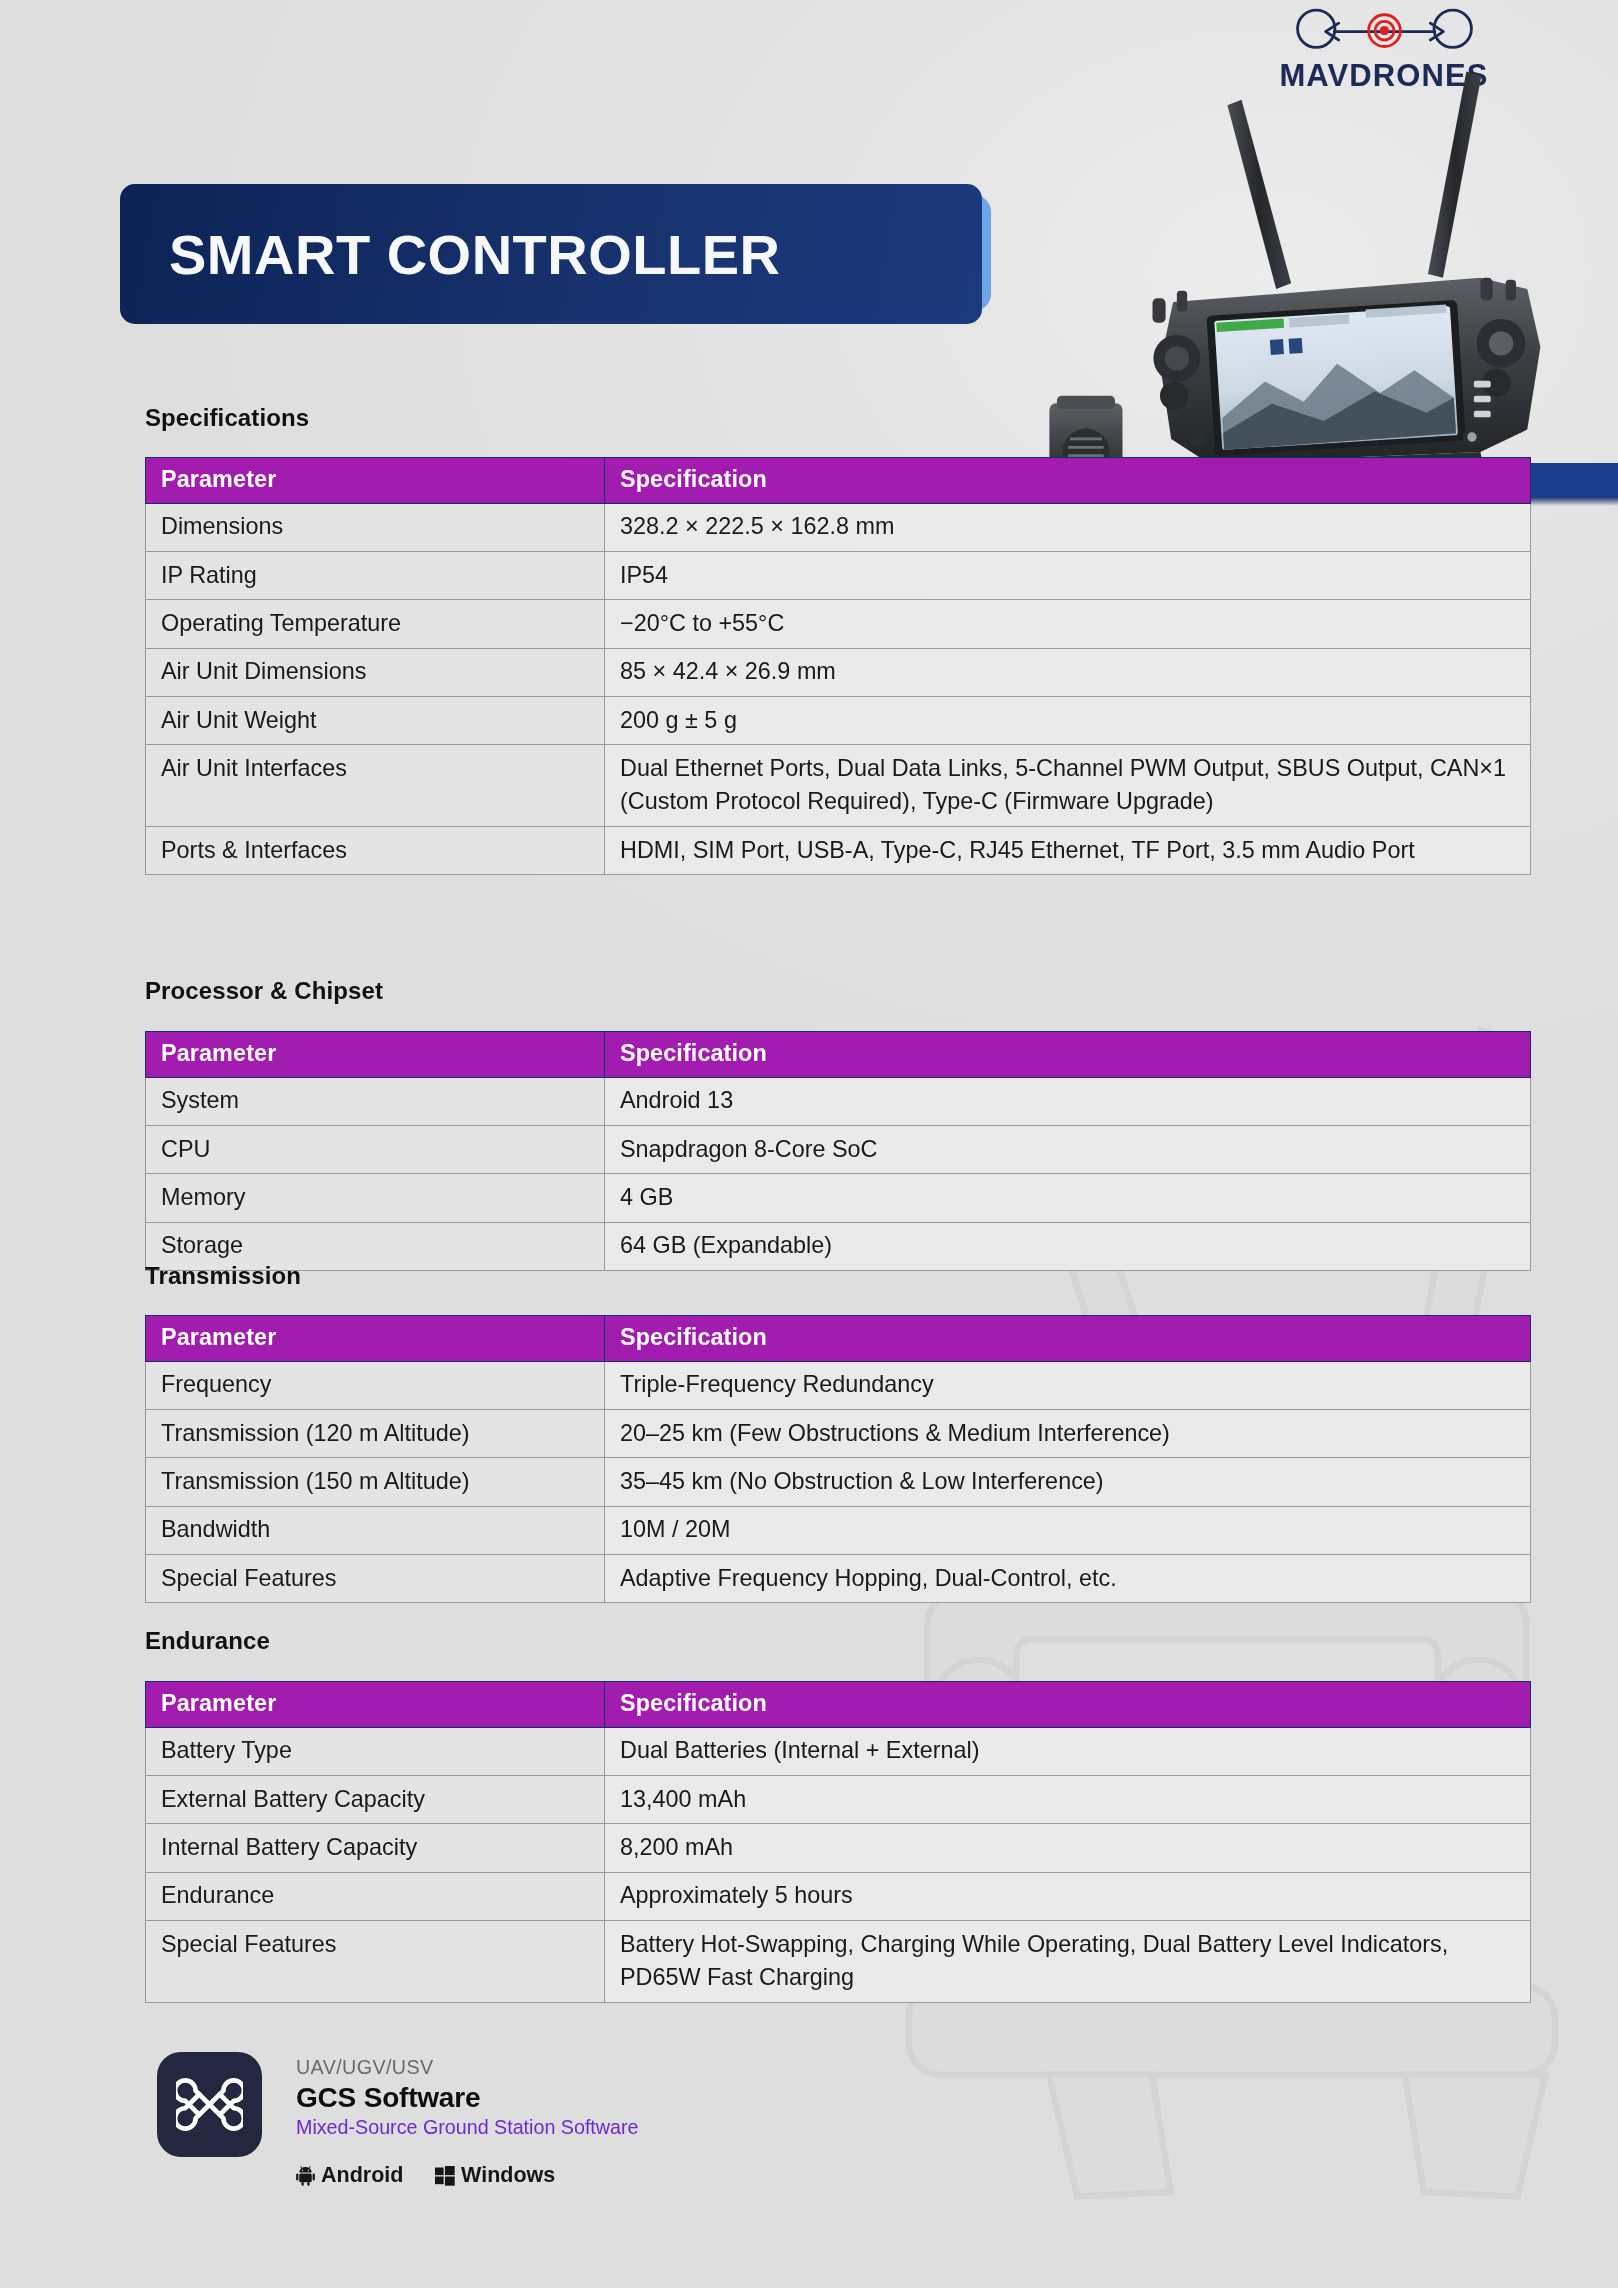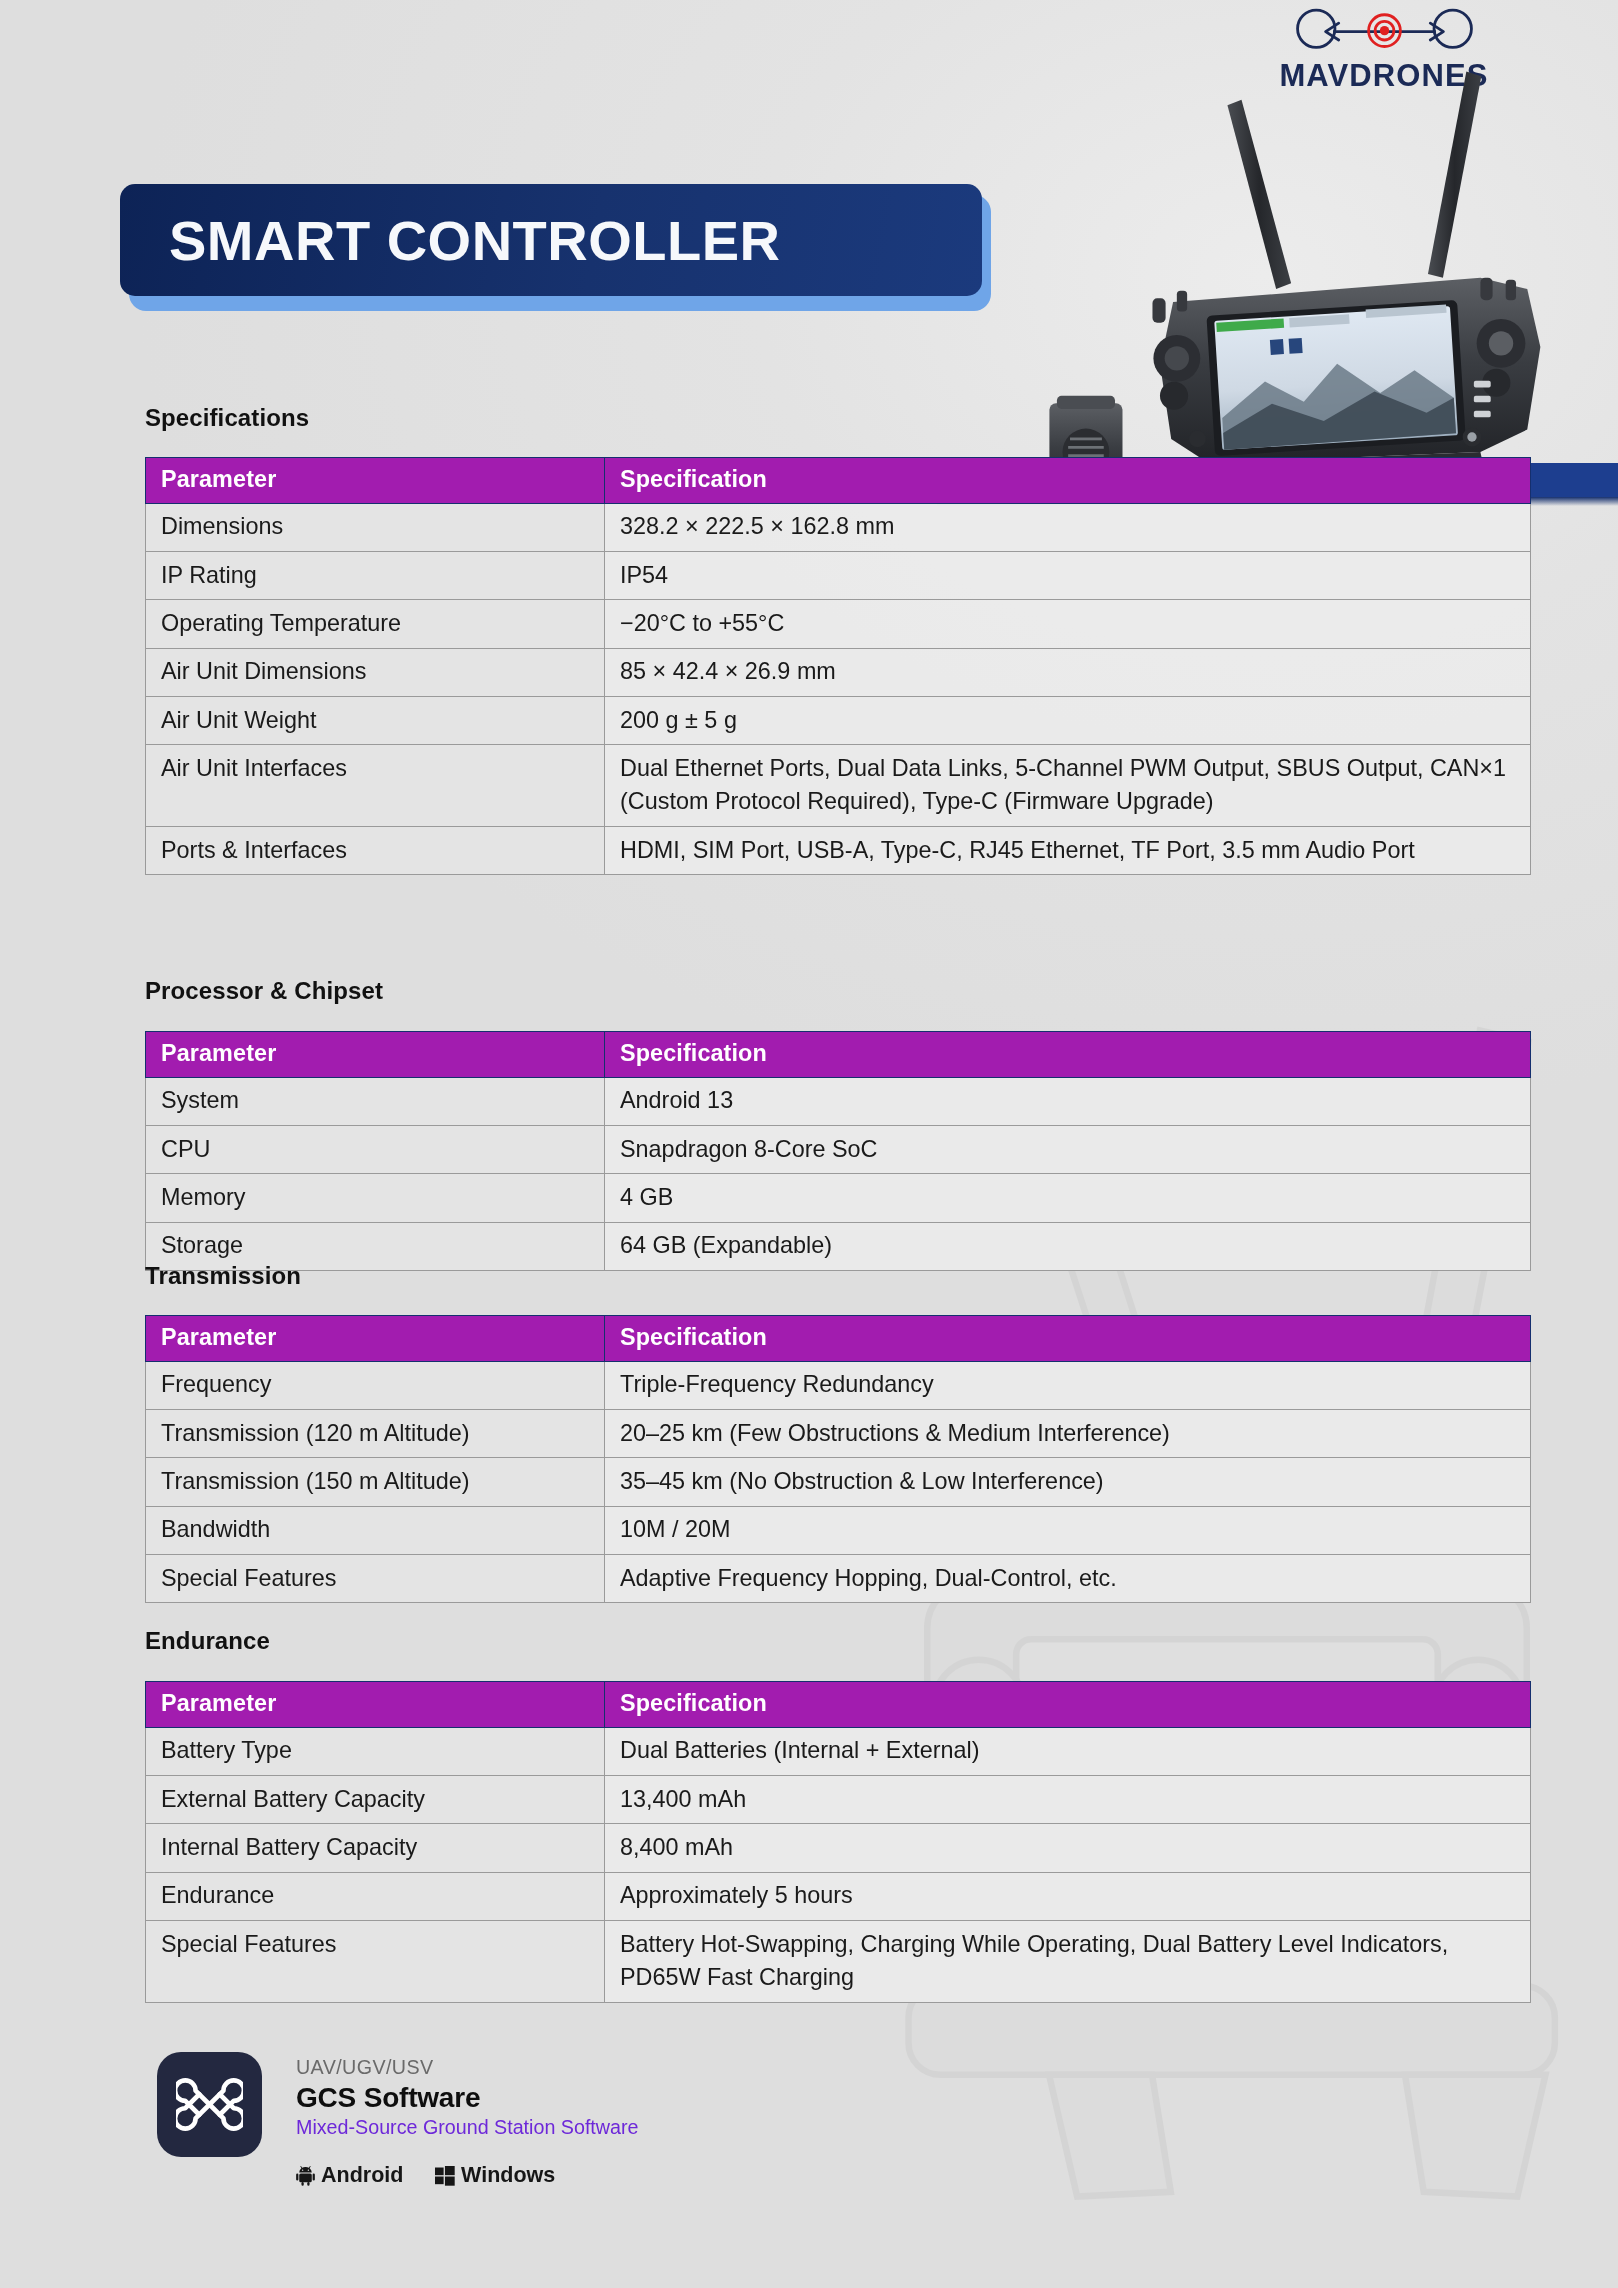--- a/index.html
+++ b/index.html
@@ -79,21 +79,21 @@
   .banner-shadow {
     position: absolute;
     left: 9.4px; top: 11.2px;
     width: 862px; height: 116px;
     background: #6fa5e8;
     border-radius: 17px;
   }
   .banner {
     position: relative;
     width: 862px;
-    height: 112px;
+    height: 140px;
     border-radius: 15px;
     background: linear-gradient(100deg, #0d2356 0%, #17326e 55%, #1b3a7d 100%);
     display: flex;
     align-items: center;
     padding-left: 49px;
   }
   .banner-title {
     color: #f6f8fb;
     font-size: 56px;
     font-weight: bold;
@@ -407,21 +407,21 @@
     <tr>
         <td>Battery Type</td>
         <td>Dual Batteries (Internal + External)</td>
       </tr>
     <tr>
         <td>External Battery Capacity</td>
         <td>13,400 mAh</td>
       </tr>
     <tr>
         <td>Internal Battery Capacity</td>
-        <td>8,400 mAh</td>
+        <td>8,200 mAh</td>
       </tr>
     <tr>
         <td>Endurance</td>
         <td>Approximately 5 hours</td>
       </tr>
     <tr>
         <td>Special Features</td>
         <td>Battery Hot-Swapping, Charging While Operating, Dual Battery Level Indicators, PD65W Fast Charging</td>
       </tr>
   </tbody>

